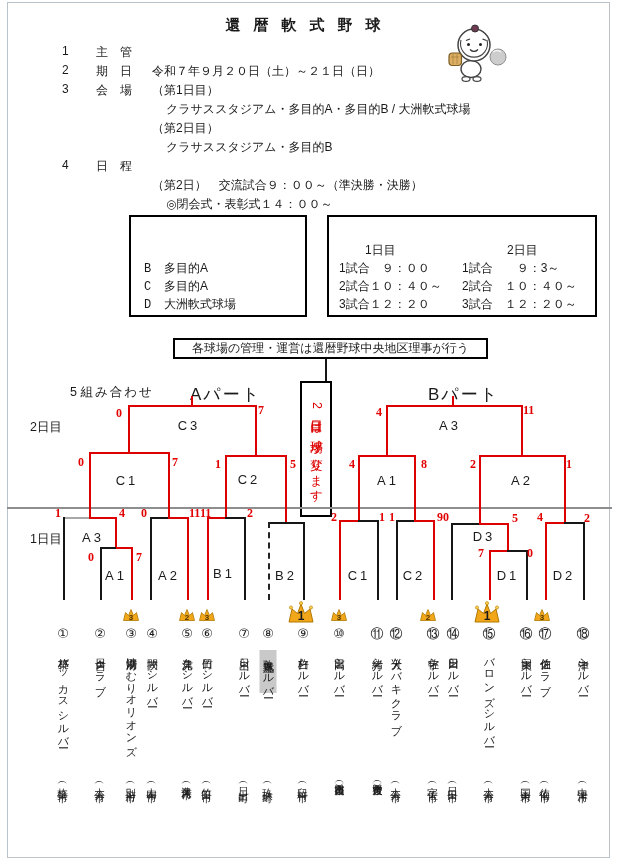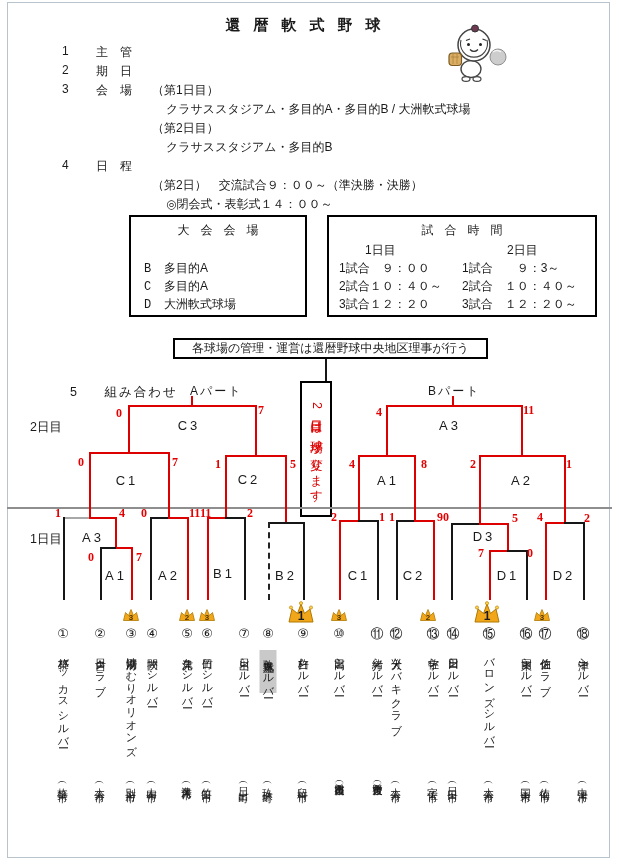--- a/index.html
+++ b/index.html
@@ -32,21 +32,21 @@
   
   .hl{position:absolute;height:2px;background:#161616;}
   .vl{position:absolute;width:2px;background:#161616;}
   .red{background:#dd0000;}
   .gray{background:#a8a8a8;}
   .vdash{position:absolute;width:0;border-left:2px dashed #222;background:none;}
   .score{position:absolute;color:#e30000;font-family:"Liberation Serif","DejaVu Serif",serif;
          font-weight:bold;font-size:12px;line-height:12px;}
   .mlabel{position:absolute;font-size:13px;letter-spacing:3px;transform:translateX(-50%);white-space:nowrap;}
   .slabel{position:absolute;font-size:12.5px;}
-  .plabel{position:absolute;font-size:12px;letter-spacing:2px;}
+  .plabel{position:absolute;font-size:17px;letter-spacing:2px;}
   .divider{position:absolute;left:7px;top:507px;width:605px;height:2px;background:#8e8e8e;}
   
   .team{position:absolute;top:627px;width:0;}
   .tnum{position:absolute;left:0;top:0;transform:translateX(-50%);font-size:13px;line-height:14px;}
   .tname{position:absolute;left:0;top:23px;transform:translateX(-50%);
          writing-mode:vertical-rl;text-orientation:mixed;font-size:11px;
          letter-spacing:0.5px;white-space:nowrap;}
   .tname.nlong{letter-spacing:0;}
   .tname.hlbg{background:#c9c9c9;padding:1px 1px;}
   .tcity{position:absolute;left:0;top:150px;transform:translateX(-50%);
@@ -80,20 +80,21 @@
   <path d="M11 33 h8 M13 30 v10 M17 30 v10" stroke="#a8843c" stroke-width="0.8" fill="none"></path>
 </svg>
 
 <div class="iline" style="top:44px">
   <span class="inum">1</span>
   <span class="ilabel">主　管</span>
 </div>
 <div class="iline" style="top:63px">
   <span class="inum">2</span>
   <span class="ilabel">期　日</span>
+  <span class="itext">令和７年９月２０日（土）～２１日（日）</span>
 </div>
 <div class="iline" style="top:82px">
   <span class="inum">3</span>
   <span class="ilabel">会　場</span>
   <span class="itext">（第1日目）</span>
 </div>
 <div class="iline" style="top:101px">
   <span class="itext ind2">クラサススタジアム・多目的A・多目的B / 大洲軟式球場</span>
 </div>
 <div class="iline" style="top:120px">
@@ -107,53 +108,51 @@
   <span class="ilabel">日　程</span>
 </div>
 <div class="iline" style="top:177px">
   <span class="itext">（第2日）　交流試合９：００～（準決勝・決勝）</span>
 </div>
 <div class="iline" style="top:196px">
   <span class="itext ind2">◎閉会式・表彰式１４：００～</span>
 </div>
 
 <div class="box" style="left:129px;top:215px;width:178px;height:102px">
-  <div class="bt">大会会場</div>
   <div class="vrow" style="top:43px">
     <span class="vkey">B</span><span>多目的A</span>
   </div>
   <div class="vrow" style="top:61px">
     <span class="vkey">C</span><span>多目的A</span>
   </div>
   <div class="vrow" style="top:79px">
     <span class="vkey">D</span><span>大洲軟式球場</span>
   </div>
 </div>
 
 <div class="box" style="left:327px;top:215px;width:270px;height:102px">
-  <div class="bt">試合時間</div>
   <div class="abs" style="left:36px;top:25px">1日目</div>
   <div class="abs" style="left:178px;top:25px">2日目</div>
   <div class="trow-l" style="top:43px">1試合　９：００</div>
   <div class="trow-r" style="top:43px">1試合　　９：3～</div>
   <div class="trow-l" style="top:61px">2試合１０：４０～</div>
   <div class="trow-r" style="top:61px">2試合　１０：４０～</div>
   <div class="trow-l" style="top:79px">3試合１２：２０</div>
   <div class="trow-r" style="top:79px">3試合　１２：２０～</div>
 </div>
 
 <div class="banner">各球場の管理・運営は還暦野球中央地区理事が行う</div>
 <div class="vl" style="left:325px;top:359px;height:22px"></div>
 <div class="noteBox">
   <span>2日目は球場が変ります</span>
 </div>
 
 <div class="slabel" style="left:70px;top:384px">
   <span>5</span>
-  <span style="margin-left:24px;letter-spacing:2px">組み合わせ</span>
+  <span style="letter-spacing:2px">組み合わせ</span>
 </div>
 <div class="plabel" style="left:190px;top:383px">Aパート</div>
 <div class="plabel" style="left:428px;top:383px">Bパート</div>
 <div class="slabel" style="left:30px;top:419px">2日目</div>
 <div class="slabel" style="left:30px;top:531px">1日目</div>
 <div class="divider"></div>
 
 <div class="hl red" style="left:129px;top:405px;width:127px"></div>
 <div class="vl red" style="left:191px;top:396px;height:9px"></div>
 <div class="vl red" style="left:128px;top:405px;height:47px"></div>

